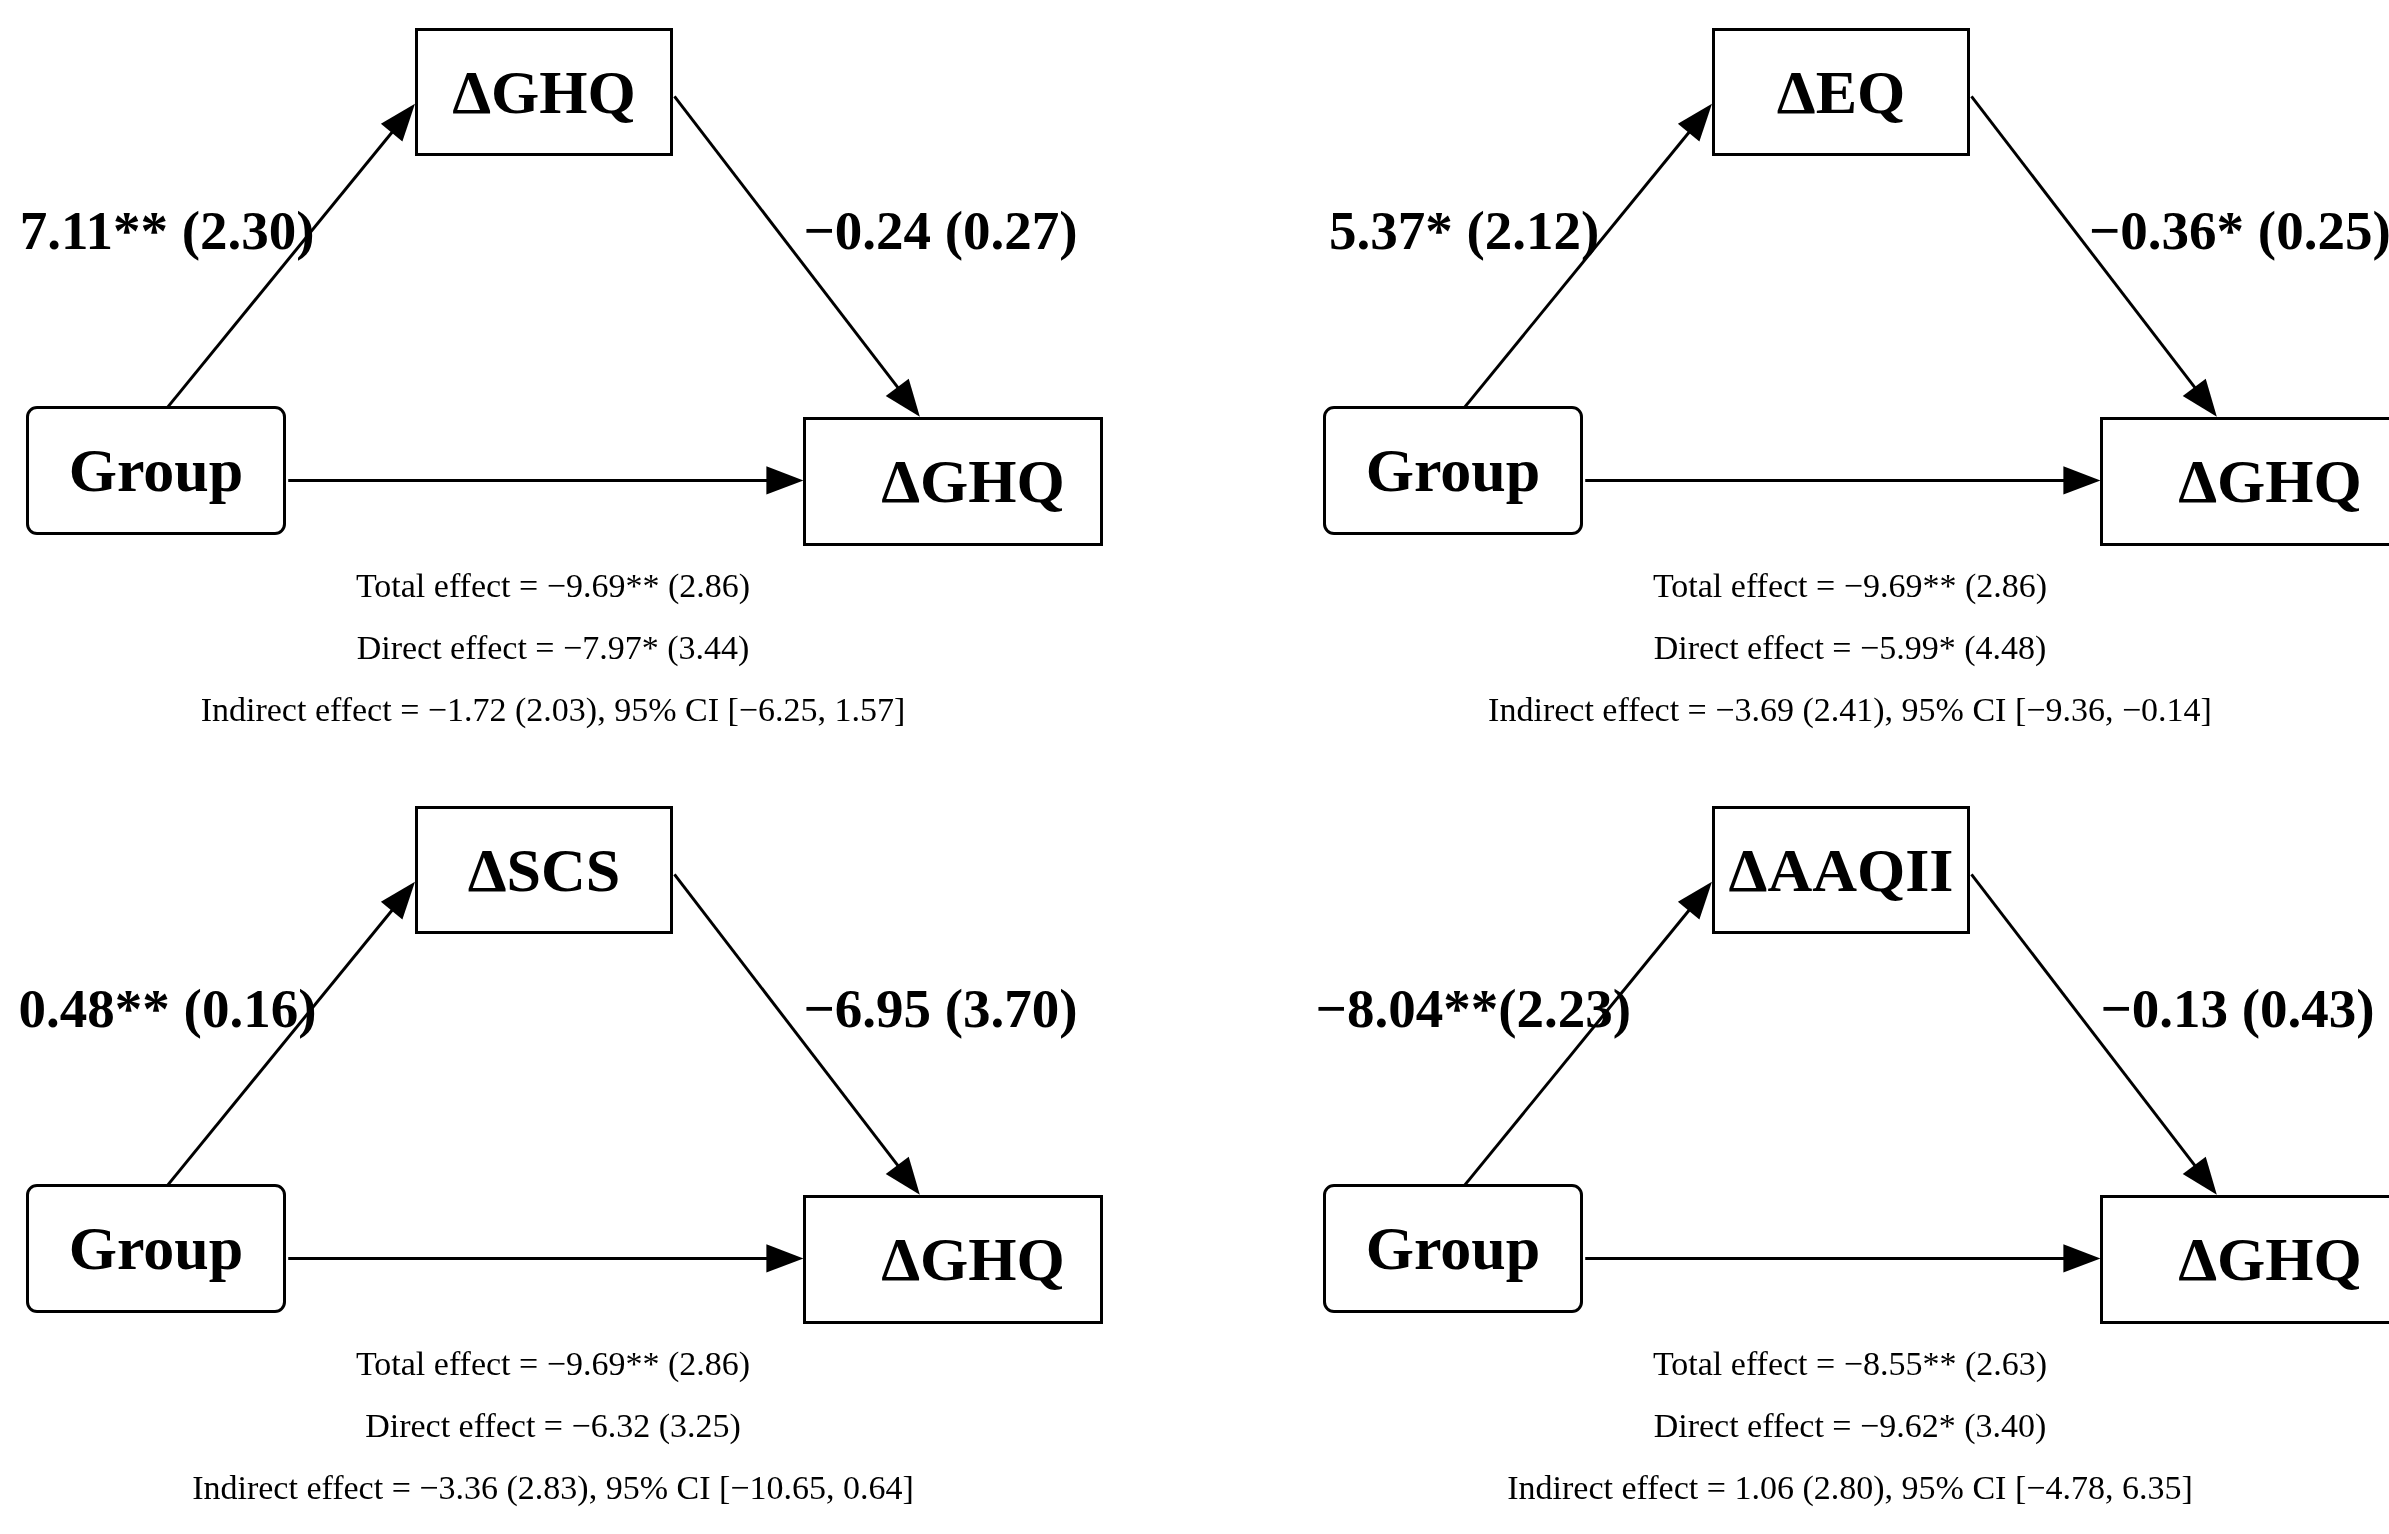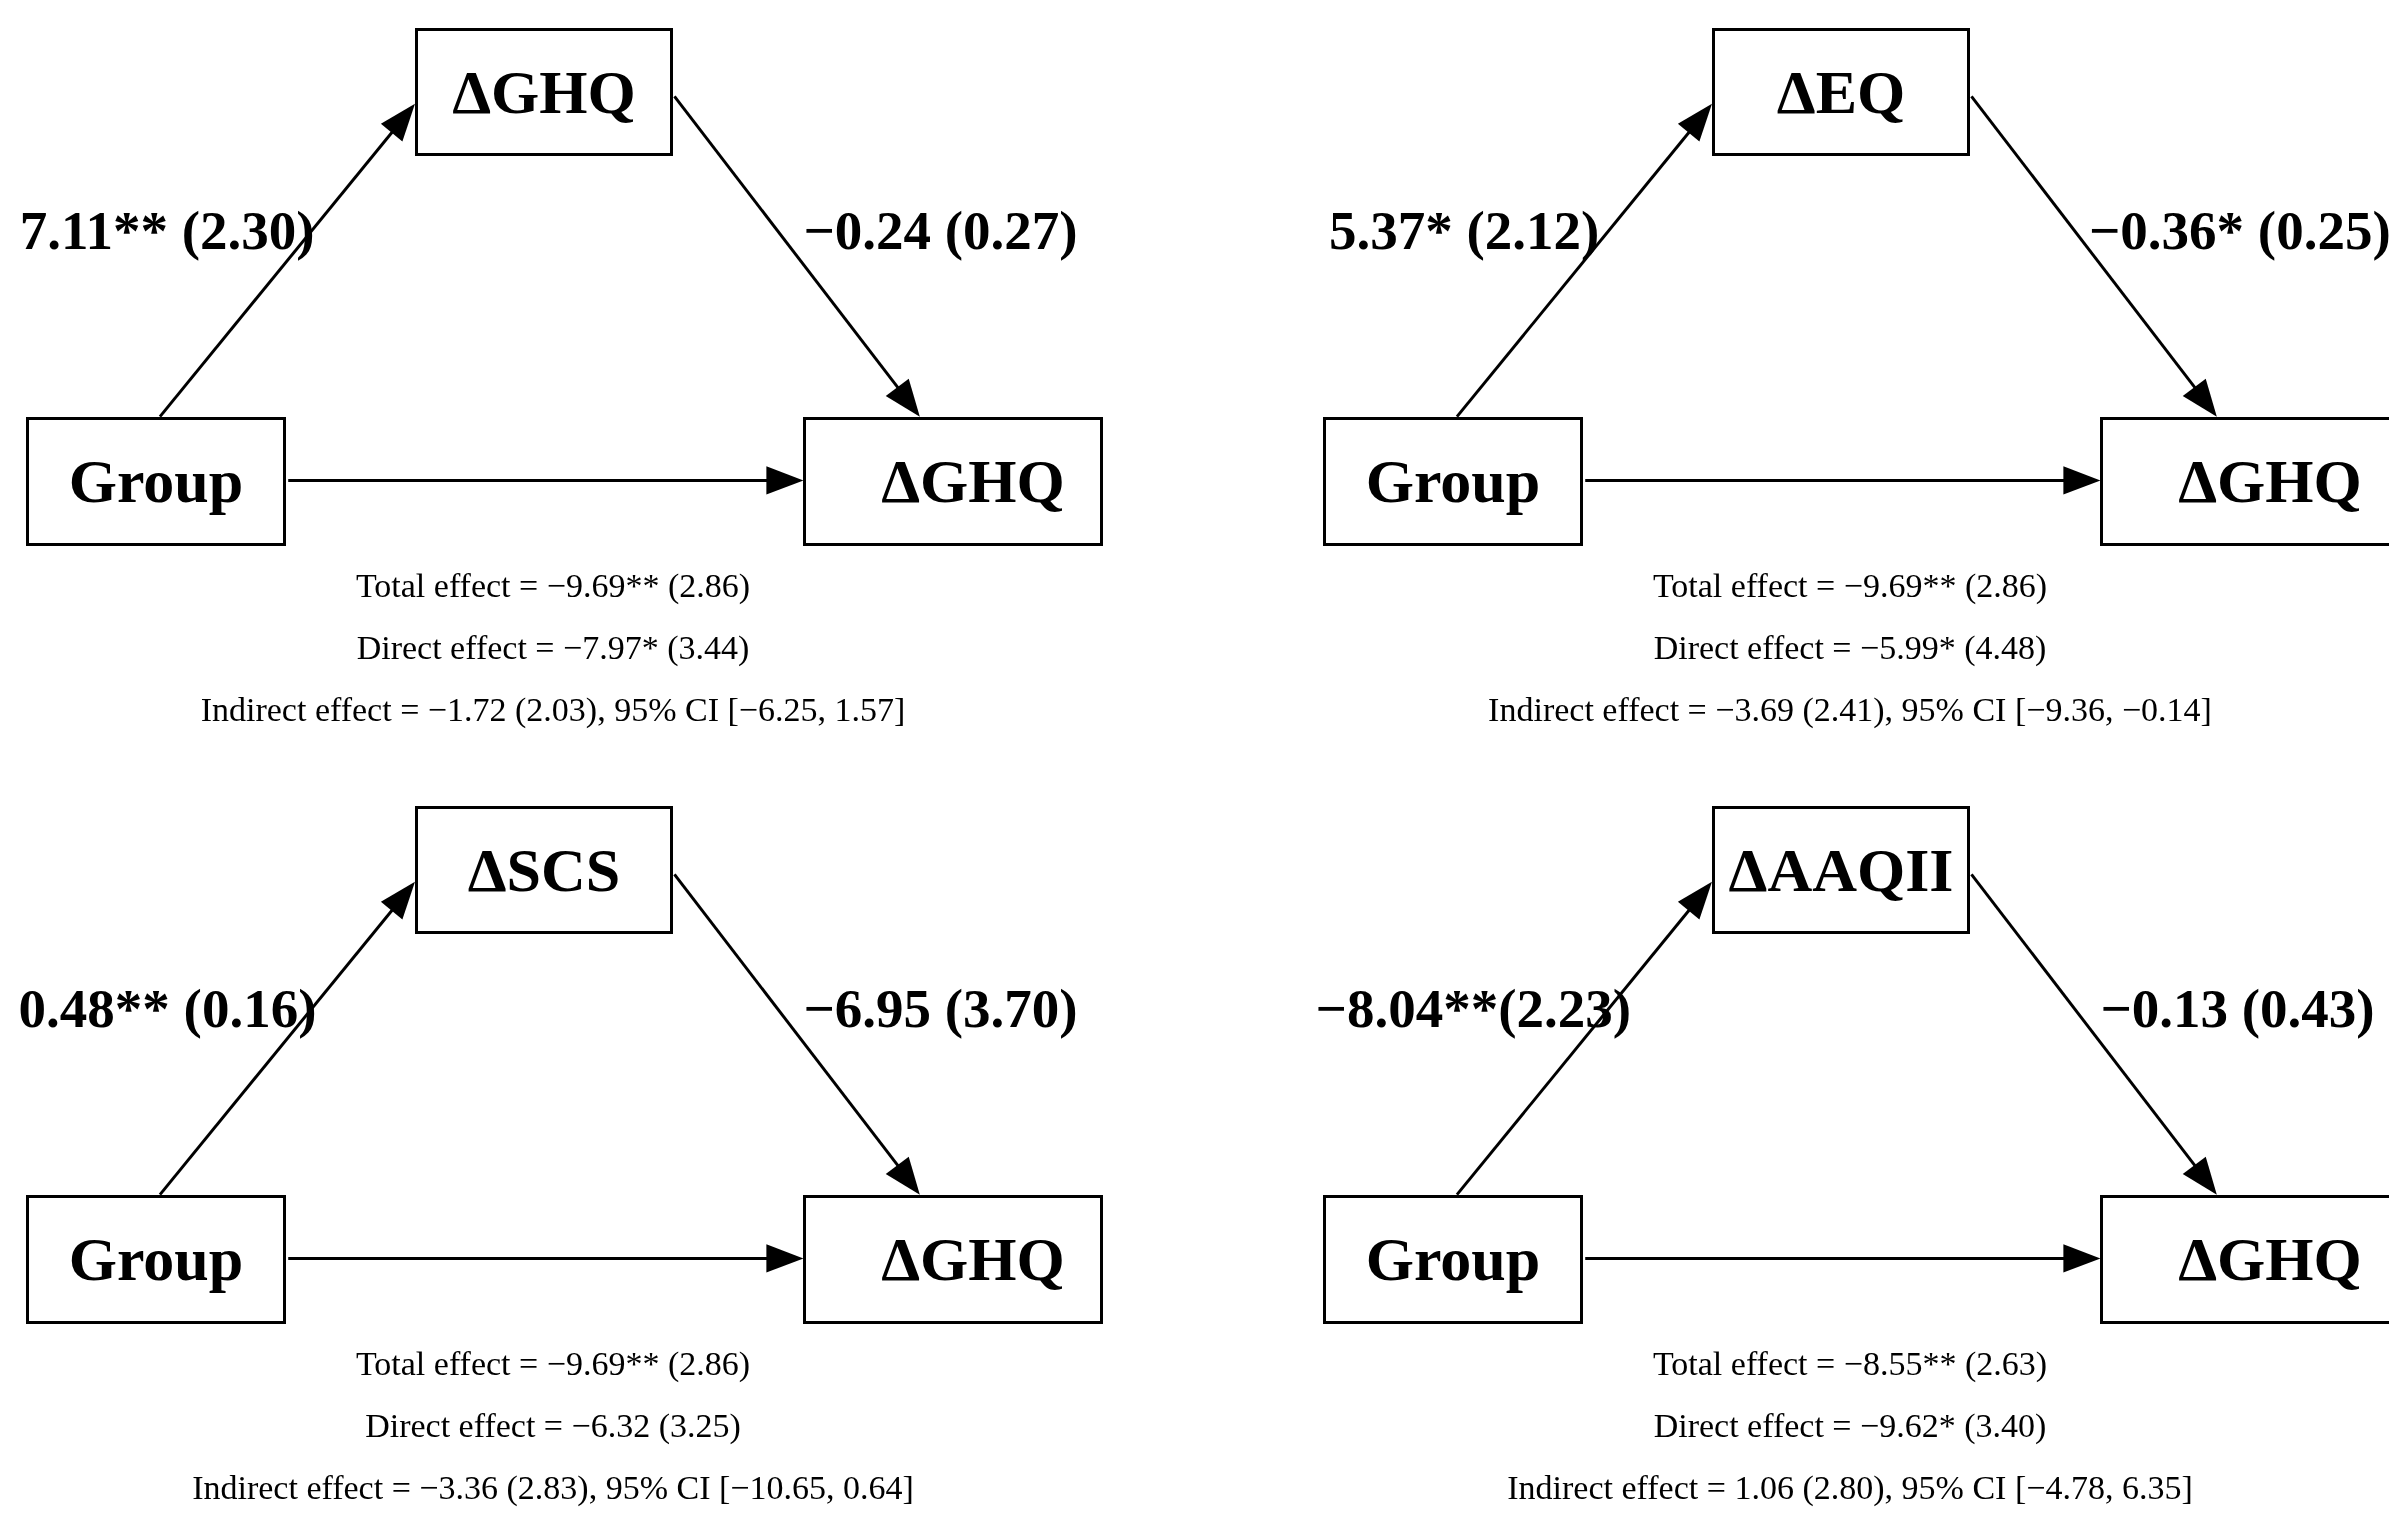--- a/index.html
+++ b/index.html
@@ -29,21 +29,21 @@
     border: 3.7px solid #000000;
     background: #ffffff;
     display: flex;
     align-items: center;
     justify-content: center;
     font-weight: bold;
     font-size: 62px;
     z-index: 2;
     white-space: nowrap;
   }
-  .node.predictor { left: 0;    top: 417px; width: 254px; height: 123px; }
+  .node.predictor { left: 0;    top: 406px; width: 254px; height: 123px; border-radius: 11px; }
   .node.mediator  { left: 389px; top: 28px;  width: 252px; height: 122px; }
   .node.outcome   { left: 777px; top: 417px; width: 254px; height: 123px; padding-left: 40px; }
   .coef {
     position: absolute;
     top: 199px;
     width: 297px;
     font-size: 55px;
     text-align: center;
     white-space: nowrap;
     z-index: 3;

